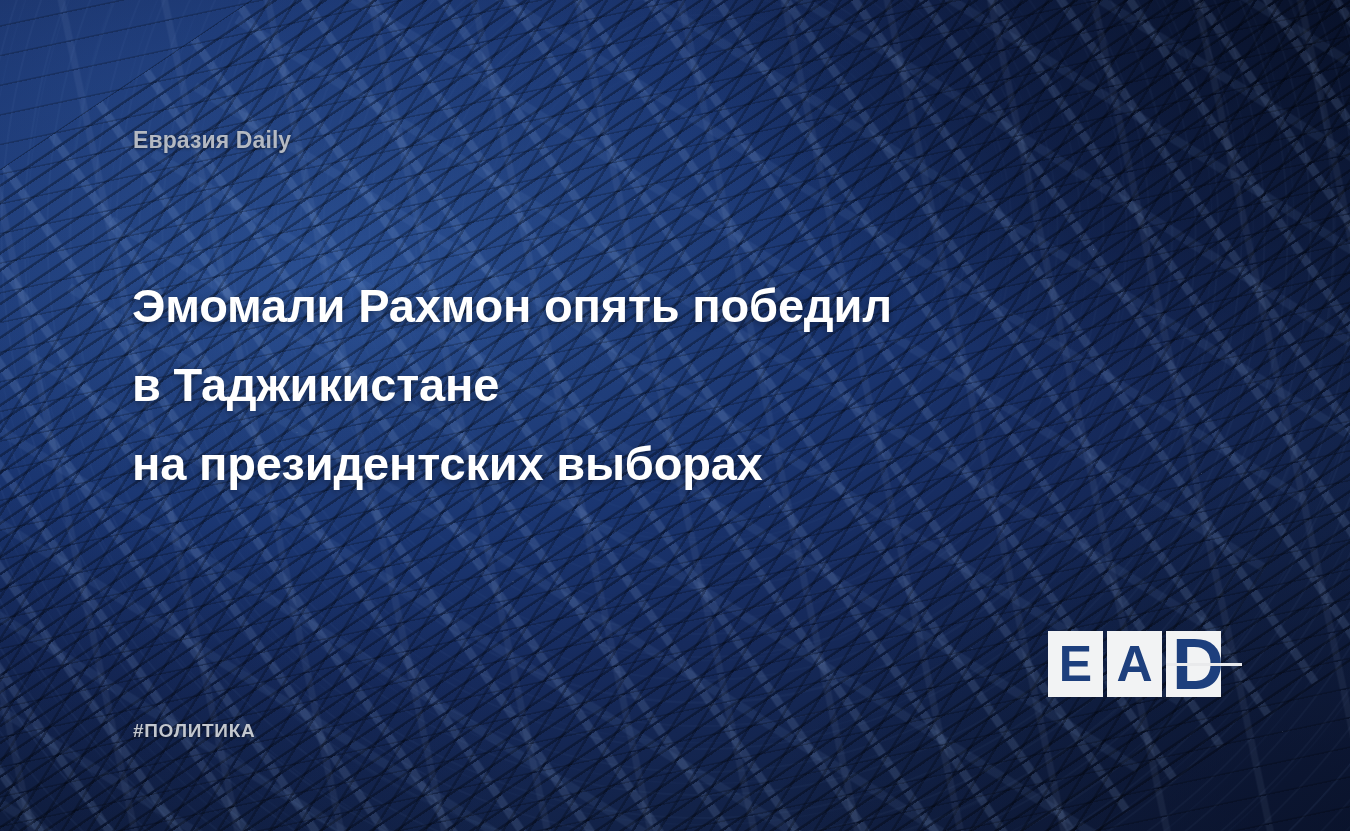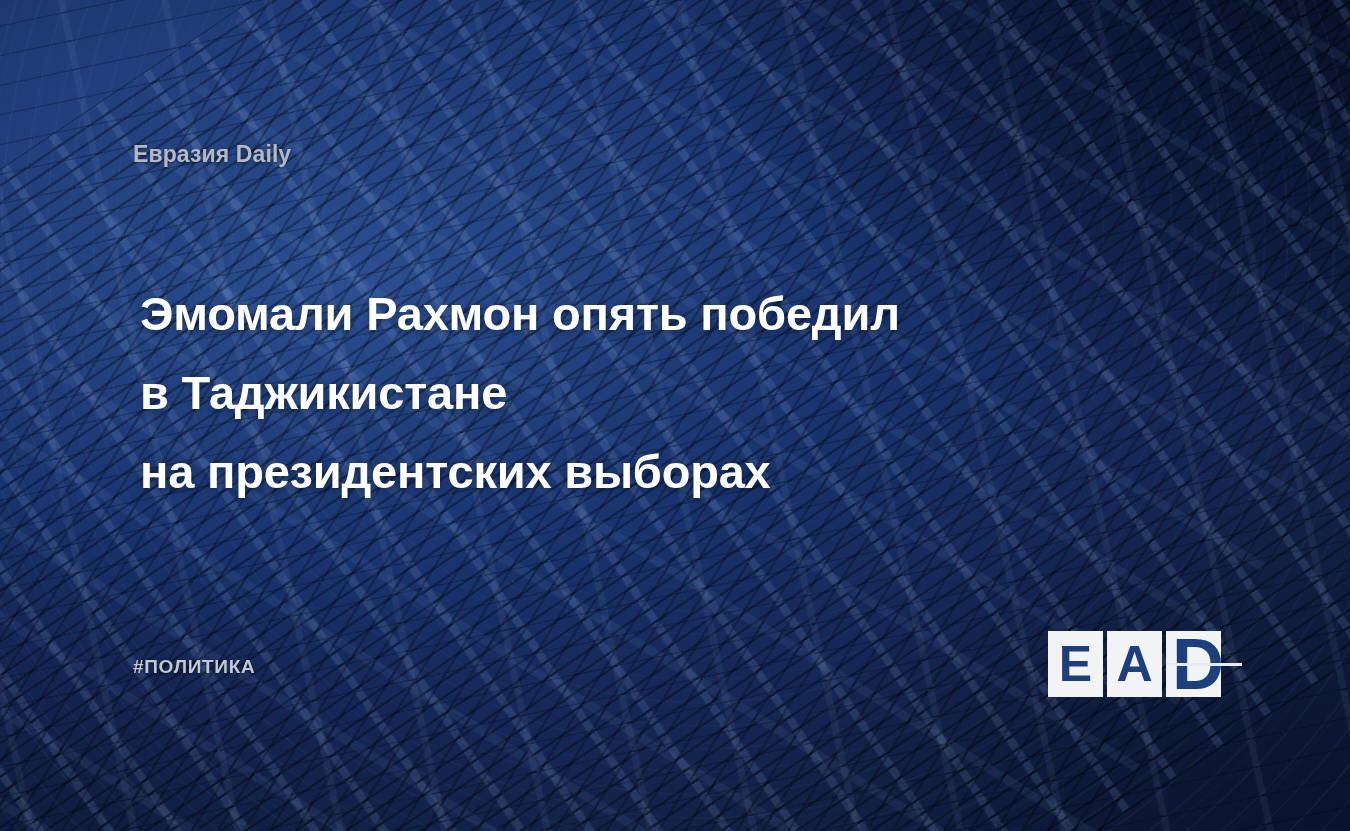--- a/index.html
+++ b/index.html
@@ -149,48 +149,48 @@
   .content {
     position: relative;
     z-index: 10;
     width: 100%;
     height: 100%;
   }
 
   .brand {
     position: absolute;
     left: 133px;
-    top: 141px;
+    top: 127px;
     font-size: 23px;
     font-weight: bold;
     letter-spacing: .1px;
     color: #b4b9c2;
     text-shadow: 0 1px 3px rgba(0,0,0,.45);
     white-space: nowrap;
   }
 
   .headline {
     position: absolute;
     left: 132px;
     top: 266px;
     width: 930px;
-    margin: 8px;
+    margin: 0;
     font-size: 47px;
     line-height: 79px;
     font-weight: bold;
     color: #ffffff;
     letter-spacing: -0.2px;
     text-shadow: 0 2px 7px rgba(0,0,0,.38);
   }
   .headline .hl-line { display: block; white-space: nowrap; }
 
   .tag {
     position: absolute;
     left: 133px;
-    top: 656px;
+    top: 720px;
     font-size: 19px;
     font-weight: bold;
     letter-spacing: .7px;
     color: #c3c7ce;
     text-shadow: 0 1px 3px rgba(0,0,0,.45);
     white-space: nowrap;
   }
 
   
   .logo {

